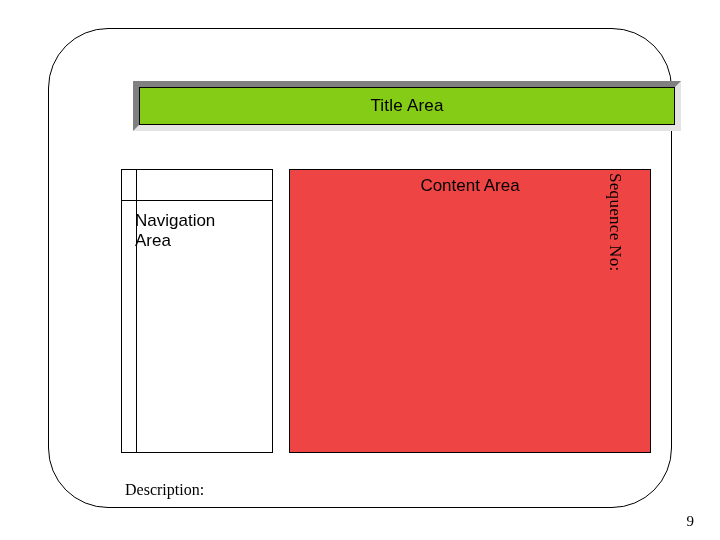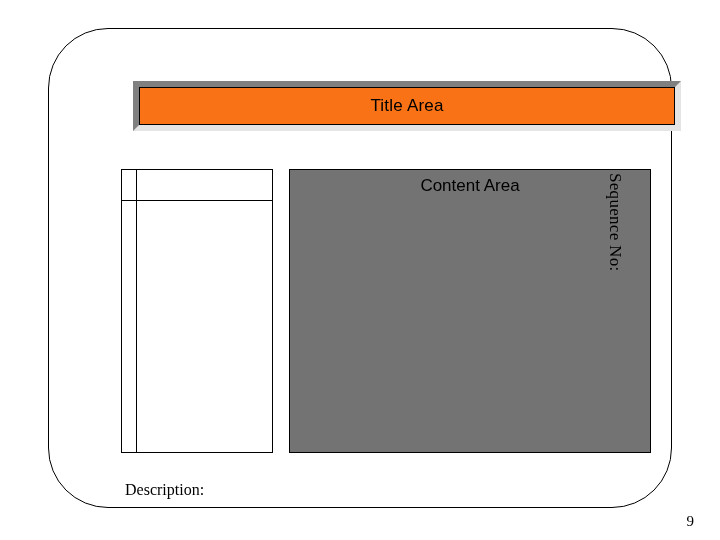--- a/index.html
+++ b/index.html
@@ -26,21 +26,21 @@
     border: 1px solid #000;
     border-radius: 60px;
     background: #fff;
   }
   .title-box {
     position: absolute;
     left: 84px;
     top: 52px;
     width: 548px;
     height: 50px;
-    background: #f97316;
+    background: #84cc16;
     border-top: 6px solid #808080;
     border-left: 6px solid #808080;
     border-right: 6px solid #e4e4e4;
     border-bottom: 6px solid #e4e4e4;
     text-align: center;
   }
   .title-box .inner {
     width: 100%;
     height: 100%;
     border: 1px solid #000;
@@ -87,21 +87,21 @@
     font-size: 17px;
     line-height: 20px;
   }
   .content-box {
     position: absolute;
     left: 240px;
     top: 140px;
     width: 362px;
     height: 284px;
     border: 1px solid #000;
-    background: #737373;
+    background: #ef4444;
     font-size: 17px;
   }
   .content-label {
     position: absolute;
     left: 50%;
     top: 6px;
     transform: translateX(-50%);
     white-space: nowrap;
   }
   .seq-label {
@@ -138,20 +138,21 @@
     <div class="title-box">
       <div class="inner">Title Area</div>
     </div>
 
     <div class="nav-wrap">
       <div class="nav-box">
         <div class="nav-divider"></div>
         <div class="nav-vline"></div>
       </div>
     </div>
+    <div class="nav-label">Navigation<br>Area</div>
 
     <div class="content-box">
       <span class="content-label">Content Area</span>
     </div>
 
     <div class="seq-label">Sequence No:</div>
 
     <div class="desc-label">Description:</div>
 
   </div>

